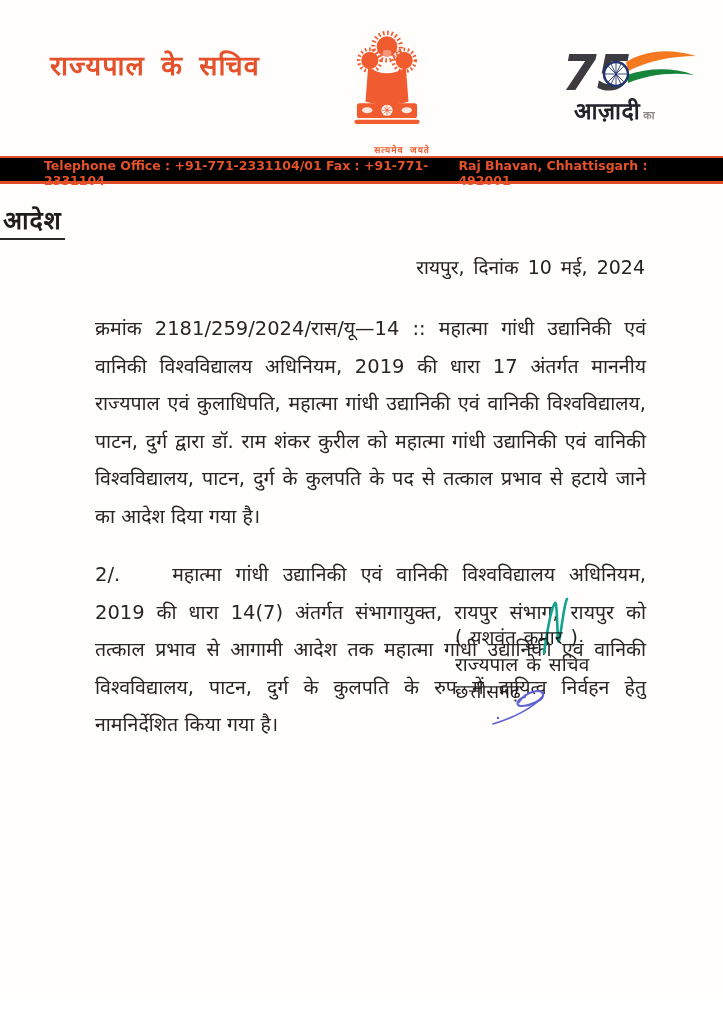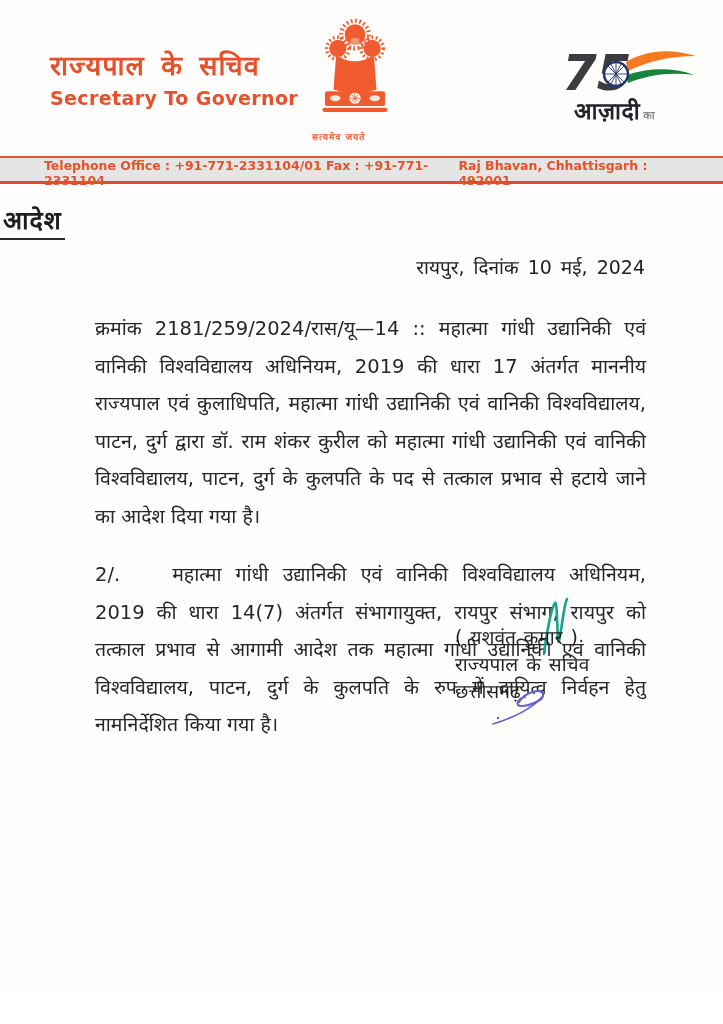--- a/index.html
+++ b/index.html
@@ -19,33 +19,33 @@
   .dept { position:absolute; left:50px; top:46px; }
   .dept-hi {
     font-size:27px; font-weight:bold; color:#e5512a;
     letter-spacing:1px; word-spacing:6px;
   }
   .dept-en {
     font-size:19px; font-weight:bold; color:#e5512a;
     margin-top:4px; letter-spacing:0.4px;
   }
 
-  .emblem-wrap { position:absolute; left:312px; top:14px; width:118px; text-align:left; }
+  .emblem-wrap { position:absolute; left:312px; top:26px; width:118px; text-align:right;font-family:Liberation Mono, monospace; }
   .emblem-caption { font-size:9px; font-weight:bold; color:#ef5c30; margin-top:2px; letter-spacing:1px; }
 
   .azadi-wrap { position:absolute; left:560px; top:44px; width:160px; }
   .azadi-line1 { margin-top:-16px; margin-left:14px; white-space:nowrap; }
   .azadi-word-big { font-size:23px; font-weight:bold; color:#23232b; letter-spacing:0.5px; }
   .azadi-word-small { font-size:11px; font-weight:bold; color:#8a8a8a; margin-left:3px; }
   .azadi-line2 { font-size:18px; font-weight:bold; color:#17843c; margin-left:32px; margin-top:-1px; white-space:nowrap; }
 
   
   .contact-bar {
     position:absolute; left:0; right:0; top:156px; height:28px;
-    background:#e5e5e5;
+    background:#000000;
     border-top:2px solid #e5512a;
     border-bottom:3px solid #df4c25;
     display:flex; align-items:center; justify-content:space-between;
     padding:6px 36px 0 44px;
     font-size:12.5px; font-weight:bold; color:#e5512a;
   }
 
   
   .order-title-row { position:absolute; left:0; right:0; top:202px; text-align:left; }
   .order-title {
@@ -77,21 +77,20 @@
   .sig-stroke-teal { position:absolute; left:538px; top:595px; }
   .sig-stroke-blue { position:absolute; left:487px; top:686px; }
 </style>
 </head>
 <body>
 
 <div class="page">
 
   <div class="dept">
     <div class="dept-hi">राज्यपाल के सचिव</div>
-    <div class="dept-en">Secretary To Governor</div>
   </div>
 
   <div class="emblem-wrap">
     <svg width="86" height="110" viewBox="0 0 100 128">
       <g fill="#f05c30">
 
         <circle cx="50" cy="24" r="16" fill="none" stroke="#f05c30" stroke-width="5" stroke-dasharray="2 3"></circle>
         <circle cx="30" cy="40" r="13" fill="none" stroke="#f05c30" stroke-width="4" stroke-dasharray="2 3"></circle>
         <circle cx="70" cy="40" r="13" fill="none" stroke="#f05c30" stroke-width="4" stroke-dasharray="2 3"></circle>
 

